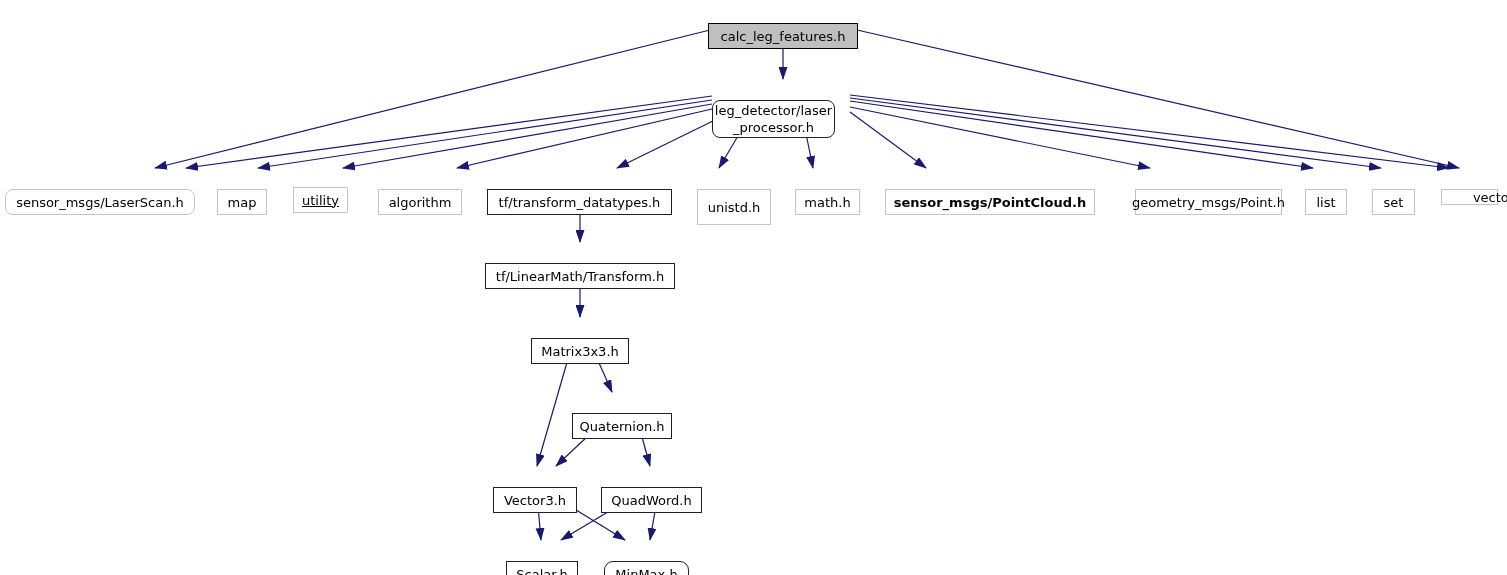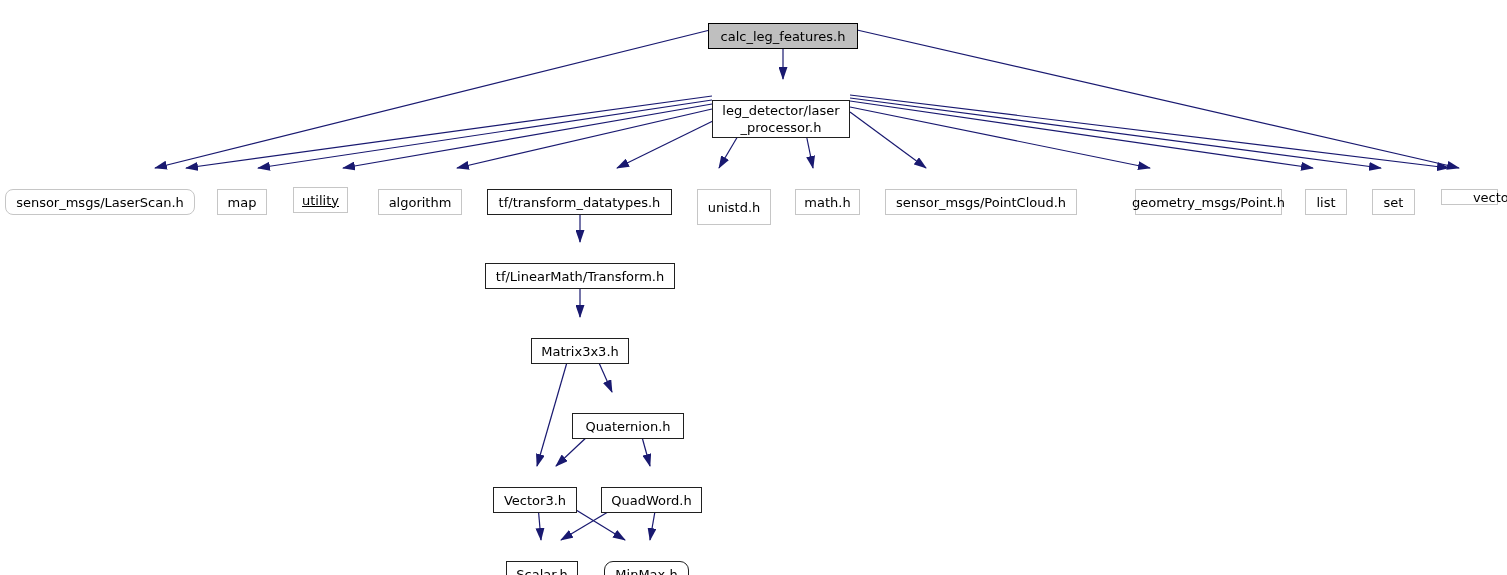--- a/index.html
+++ b/index.html
@@ -79,37 +79,37 @@
       <line x1="606" y1="419" x2="556" y2="466" marker-end="url(#arrow)"></line>
       <line x1="637" y1="419" x2="650" y2="466" marker-end="url(#arrow)"></line>
       <line x1="537" y1="494" x2="541" y2="540" marker-end="url(#arrow)"></line>
       <line x1="550" y1="494" x2="625" y2="540" marker-end="url(#arrow)"></line>
       <line x1="638" y1="494" x2="561" y2="540" marker-end="url(#arrow)"></line>
       <line x1="658" y1="494" x2="650" y2="540" marker-end="url(#arrow)"></line>
     </g>
   </svg>
 
   <div class="node root" style="left:708px;  top:4px;   width:150px; height:26px;">calc_leg_features.h</div>
-  <div class="node linked" style="left:712px;  top:81px;  width:138px; height:38px;">leg_detector/laser
+  <div class="node linked" style="left:712px;  top:81px;  width:123px; height:38px;border-radius:8px;">leg_detector/laser
 _processor.h</div>
 
   <div class="node plain" style="left:5px;    top:170px; width:190px; height:26px;border-radius:8px;">sensor_msgs/LaserScan.h</div>
   <div class="node plain" style="left:217px;  top:170px; width:50px;  height:26px;">map</div>
   <div class="node plain" style="left:293px;  top:168px; width:55px;  height:26px;text-decoration:underline;">utility</div>
   <div class="node plain" style="left:378px;  top:170px; width:84px;  height:26px;">algorithm</div>
   <div class="node linked" style="left:487px;  top:170px; width:185px; height:26px;">tf/transform_datatypes.h</div>
   <div class="node plain" style="left:697px;  top:170px; width:74px;  height:36px;">unistd.h</div>
   <div class="node plain" style="left:795px;  top:170px; width:65px;  height:26px;">math.h</div>
-  <div class="node plain" style="left:885px;  top:170px; width:192px; height:26px;">sensor_msgs/PointCloud.h</div>
+  <div class="node plain" style="left:885px;  top:170px; width:210px; height:26px;font-weight:bold;">sensor_msgs/PointCloud.h</div>
   <div class="node plain" style="left:1135px; top:170px; width:147px; height:26px;">geometry_msgs/Point.h</div>
   <div class="node plain" style="left:1305px; top:170px; width:42px;  height:26px;">list</div>
   <div class="node plain" style="left:1372px; top:170px; width:43px;  height:26px;">set</div>
   <div class="node plain" style="left:1441px; top:170px; width:57px;  height:16px;padding-left:48px;">vector</div>
 
   <div class="node linked" style="left:485px;  top:244px; width:190px; height:26px;">tf/LinearMath/Transform.h</div>
   <div class="node linked" style="left:531px;  top:319px; width:98px;  height:26px;">Matrix3x3.h</div>
-  <div class="node linked" style="left:572px;  top:394px; width:112px; height:26px;">Quaternion.h</div>
+  <div class="node linked" style="left:572px;  top:394px; width:100px; height:26px;">Quaternion.h</div>
   <div class="node linked" style="left:493px;  top:468px; width:84px;  height:26px;">Vector3.h</div>
   <div class="node linked" style="left:601px;  top:468px; width:101px; height:26px;">QuadWord.h</div>
   <div class="node linked" style="left:506px;  top:542px; width:72px;  height:26px;">Scalar.h</div>
   <div class="node linked" style="left:604px;  top:542px; width:85px;  height:26px;border-radius:9px;">MinMax.h</div>
 
 </div>
 
 </body></html>

